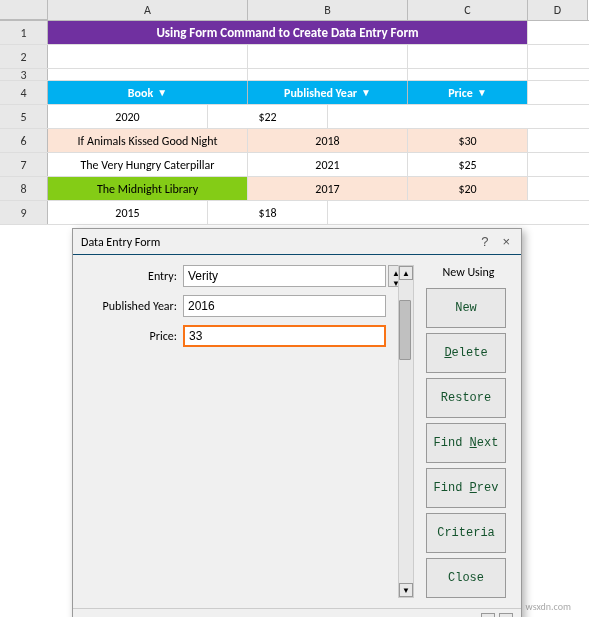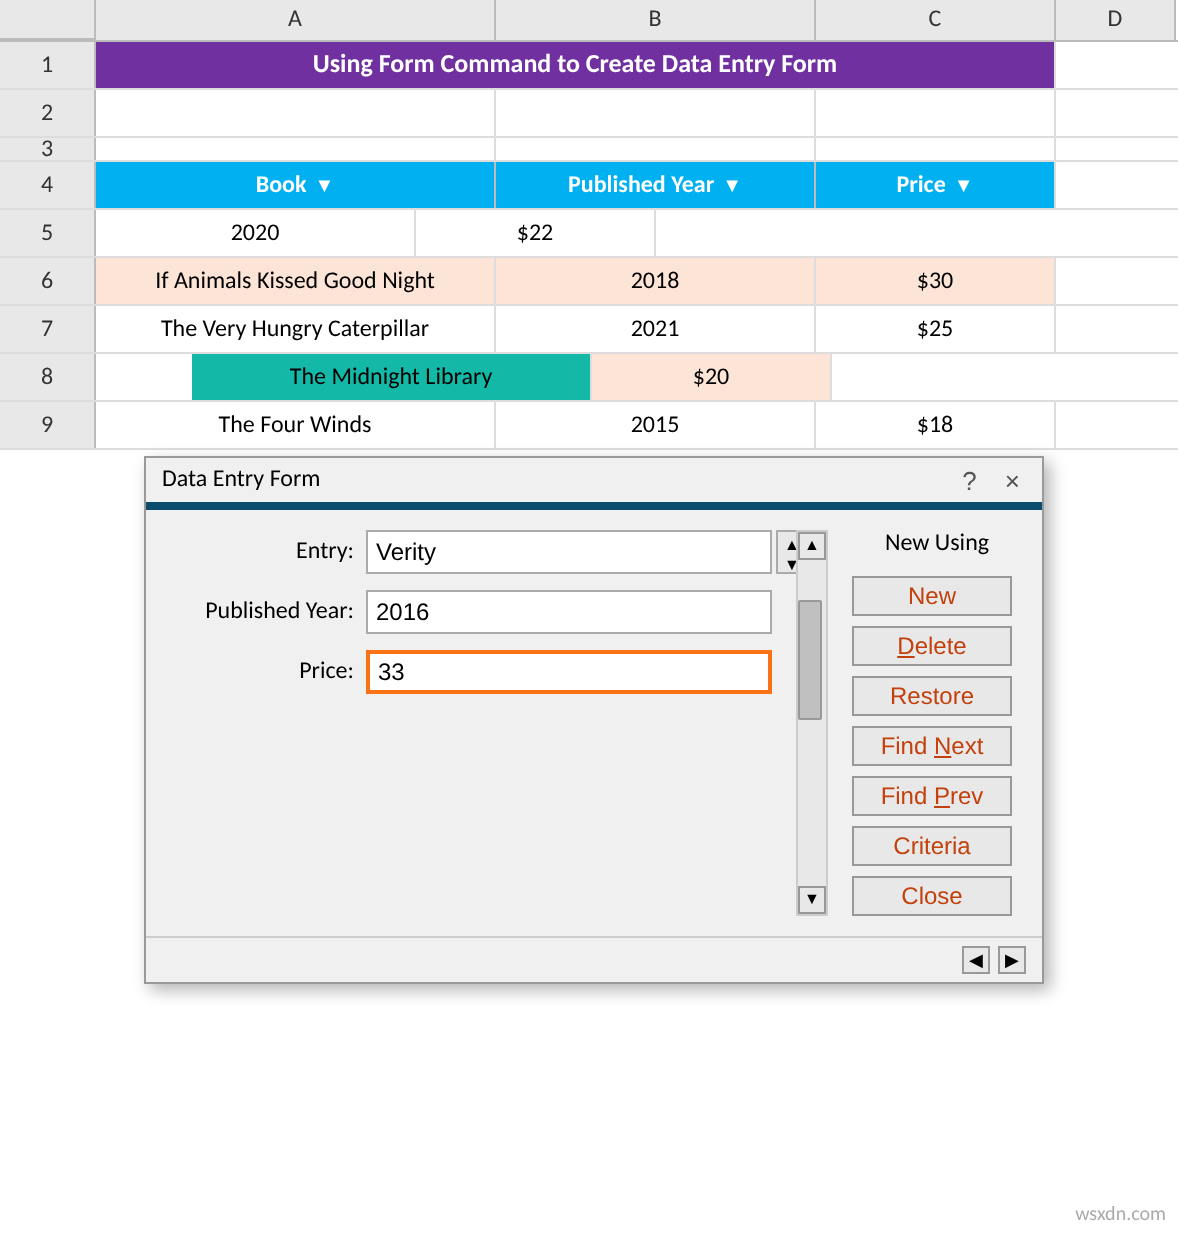--- a/index.html
+++ b/index.html
@@ -125,21 +125,21 @@
       box-shadow: 3px 3px 8px rgba(0,0,0,0.3);
       z-index: 10;
     }
 
     .dialog-titlebar {
       background: #f0f0f0;
       padding: 4px 8px;
       display: flex;
       align-items: center;
       justify-content: space-between;
-      border-bottom: 4px solid #0c4a6e;
+      border-bottom: 1px solid #0c4a6e;
       height: 26px;
     }
     .dialog-title {
       font-size: 12px;
       font-weight: normal;
       color: #000;
     }
     .dialog-controls {
       display: flex;
       align-items: center;
@@ -260,31 +260,32 @@
       gap: 5px;
     }
     .new-record-label {
       font-size: 12px;
       text-align: center;
       margin-bottom: 4px;
       color: #000;
     }
     .dialog-btn {
       width: 80px;
-      height: 20px;
+      height: 40px;
       background: #e8e8e8;
       border: 1px solid #999;
       font-size: 12px;
       cursor: pointer;
       text-align: center;
       padding: 0;
-      color: #c2410c;
-      display: flex;
-      align-items: center;
-      justify-content: center;
+      color: #14532d;
+      display: flex;
+      align-items: center;
+      justify-content: center;
+      font-family: Liberation Mono, monospace;
     }
     .underline-char {
       text-decoration: underline;
     }
 
     
     .dialog-bottom {
       display: flex;
       justify-content: flex-end;
       padding: 4px 8px;
@@ -299,21 +300,21 @@
       display: flex;
       align-items: center;
       justify-content: center;
       font-size: 9px;
       cursor: pointer;
     }
 
     .watermark {
       position: absolute;
       bottom: 4px;
-      right: 6px;
+      right: 18px;
       font-size: 10px;
       color: #aaa;
     }
   </style>
 </head>
 <body>
 
 <div class="spreadsheet">
 
   <div class="col-headers">
@@ -374,27 +375,27 @@
 
   <div class="ss-row">
     <div class="row-num">7</div>
     <div class="cell cell-b" style="background:#fff;">The Very Hungry Caterpillar</div>
     <div class="cell cell-c" style="background:#fff;">2021</div>
     <div class="cell cell-d" style="background:#fff;">$25</div>
   </div>
 
   <div class="ss-row">
     <div class="row-num">8</div>
-    <div class="cell cell-b" style="background:#14b8a6;margin-left:48px;">The Midnight Library</div>
+    <div class="cell cell-b" style="background:#84cc16;">The Midnight Library</div>
+    <div class="cell cell-c" style="background:#fce4d6;">2017</div>
     <div class="cell cell-d" style="background:#fce4d6;">$20</div>
   </div>
 
   <div class="ss-row">
     <div class="row-num">9</div>
-    <div class="cell cell-b" style="background:#fff;">The Four Winds</div>
     <div class="cell cell-c" style="background:#fff;">2015</div>
     <div class="cell cell-d" style="background:#fff;">$18</div>
   </div>
 
 </div>
 
 <div class="dialog-container">
 
   <div class="dialog-titlebar">
     <span class="dialog-title">Data Entry Form</span>

